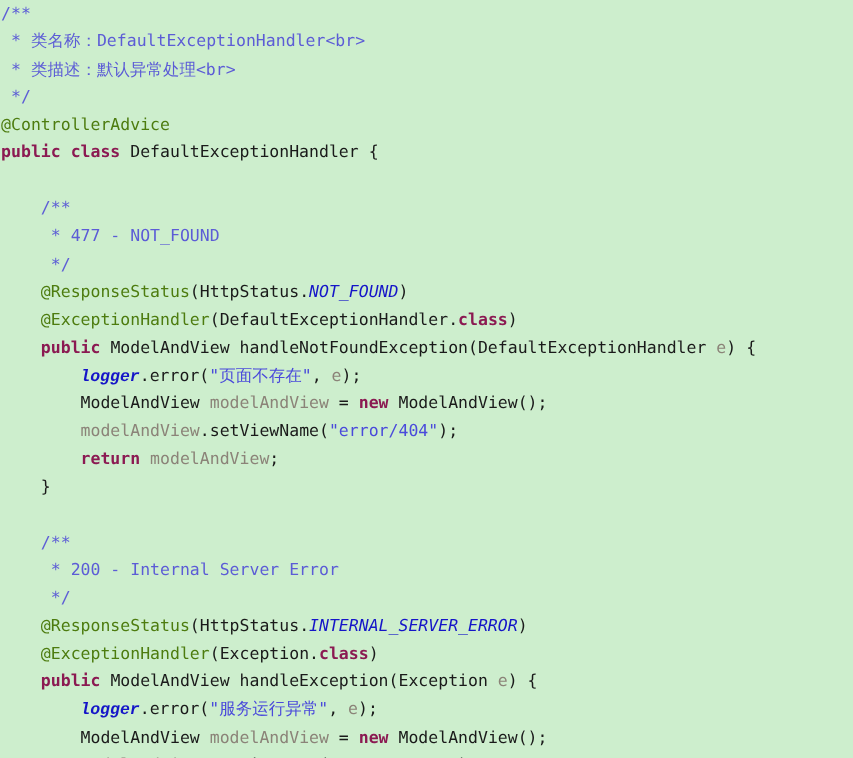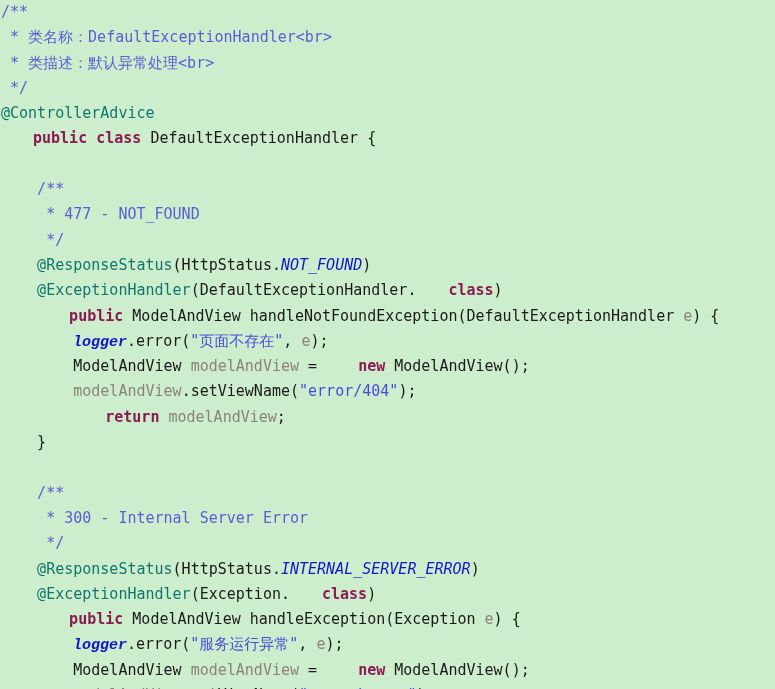--- a/index.html
+++ b/index.html
@@ -25,22 +25,22 @@
     height: 25.3px;
     line-height: 25.3px;
     font-size: 15px;
     white-space: pre;
     padding-left: 1px;
     letter-spacing: 0px;
   }
   
   .t-plain   { color: #1a1a1a; }
   .t-comment { color: #5c5cd6; }
-  .t-anno    { color: #0f766e; text-align: center; }
-  .t-kw      { color: #8b1a52; font-weight: bold; padding-left: 32px; }
+  .t-anno    { color: #4d7c0f; text-align: center; }
+  .t-kw      { color: #8b1a52; font-weight: bold; }
   .t-str     { color: #4a4adb; }
   .t-const   { color: #1515c8; font-weight: normal; font-style: italic; }
   .t-field   { color: #1515c8; font-weight: bold; font-style: italic; font-family: Liberation Mono, monospace; }
   .t-var     { color: #8b8378; }
 </style>
 </head>
 <body>
 
 <div id="code-view">
     <div class="code-line"><span class="t-comment">/**</span></div>
@@ -56,21 +56,21 @@
     <div class="code-line"><span class="t-anno">    @ResponseStatus</span><span class="t-plain">(HttpStatus.</span><span class="t-const">NOT_FOUND</span><span class="t-plain">)</span></div>
     <div class="code-line"><span class="t-anno">    @ExceptionHandler</span><span class="t-plain">(DefaultExceptionHandler.</span><span class="t-kw">class</span><span class="t-plain">)</span></div>
     <div class="code-line"><span class="t-kw">    public</span><span class="t-plain"> ModelAndView handleNotFoundException(DefaultExceptionHandler </span><span class="t-var">e</span><span class="t-plain">) {</span></div>
     <div class="code-line"><span class="t-field">        logger</span><span class="t-plain">.error(</span><span class="t-str">"页面不存在"</span><span class="t-plain">, </span><span class="t-var">e</span><span class="t-plain">);</span></div>
     <div class="code-line"><span class="t-plain">        ModelAndView </span><span class="t-var">modelAndView</span><span class="t-plain"> = </span><span class="t-kw">new</span><span class="t-plain"> ModelAndView();</span></div>
     <div class="code-line"><span class="t-var">        modelAndView</span><span class="t-plain">.setViewName(</span><span class="t-str">"error/404"</span><span class="t-plain">);</span></div>
     <div class="code-line"><span class="t-kw">        return</span><span class="t-plain"> </span><span class="t-var">modelAndView</span><span class="t-plain">;</span></div>
     <div class="code-line"><span class="t-plain">    }</span></div>
     <div class="code-line">&nbsp;</div>
     <div class="code-line"><span class="t-comment">    /**</span></div>
-    <div class="code-line"><span class="t-comment">     * 300 - Internal Server Error</span></div>
+    <div class="code-line"><span class="t-comment">     * 200 - Internal Server Error</span></div>
     <div class="code-line"><span class="t-comment">     */</span></div>
     <div class="code-line"><span class="t-anno">    @ResponseStatus</span><span class="t-plain">(HttpStatus.</span><span class="t-const">INTERNAL_SERVER_ERROR</span><span class="t-plain">)</span></div>
     <div class="code-line"><span class="t-anno">    @ExceptionHandler</span><span class="t-plain">(Exception.</span><span class="t-kw">class</span><span class="t-plain">)</span></div>
     <div class="code-line"><span class="t-kw">    public</span><span class="t-plain"> ModelAndView handleException(Exception </span><span class="t-var">e</span><span class="t-plain">) {</span></div>
     <div class="code-line"><span class="t-field">        logger</span><span class="t-plain">.error(</span><span class="t-str">"服务运行异常"</span><span class="t-plain">, </span><span class="t-var">e</span><span class="t-plain">);</span></div>
     <div class="code-line"><span class="t-plain">        ModelAndView </span><span class="t-var">modelAndView</span><span class="t-plain"> = </span><span class="t-kw">new</span><span class="t-plain"> ModelAndView();</span></div>
     <div class="code-line"><span class="t-var">        modelAndView</span><span class="t-plain">.setViewName(</span><span class="t-str">"error/error"</span><span class="t-plain">);</span></div>
   </div>
 
 </body></html>

